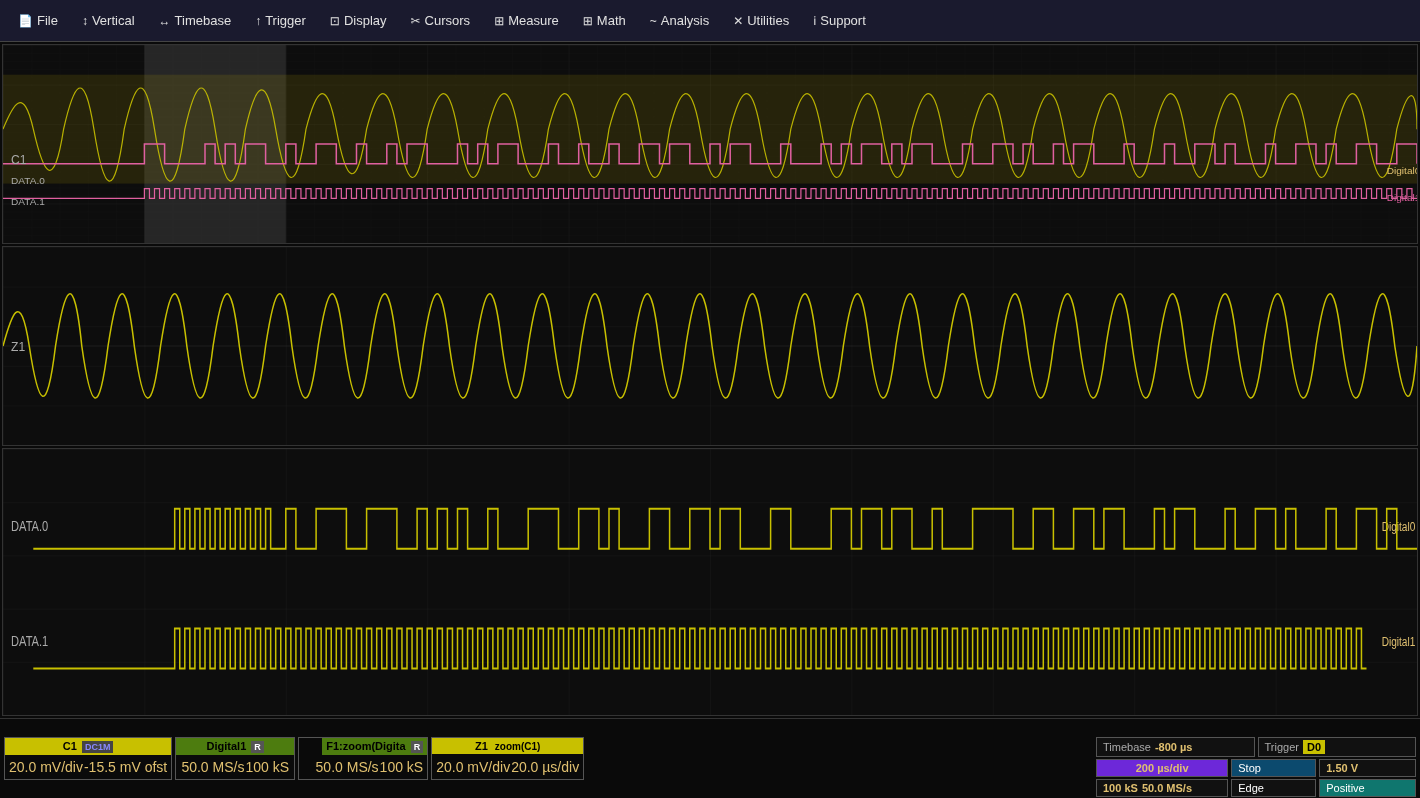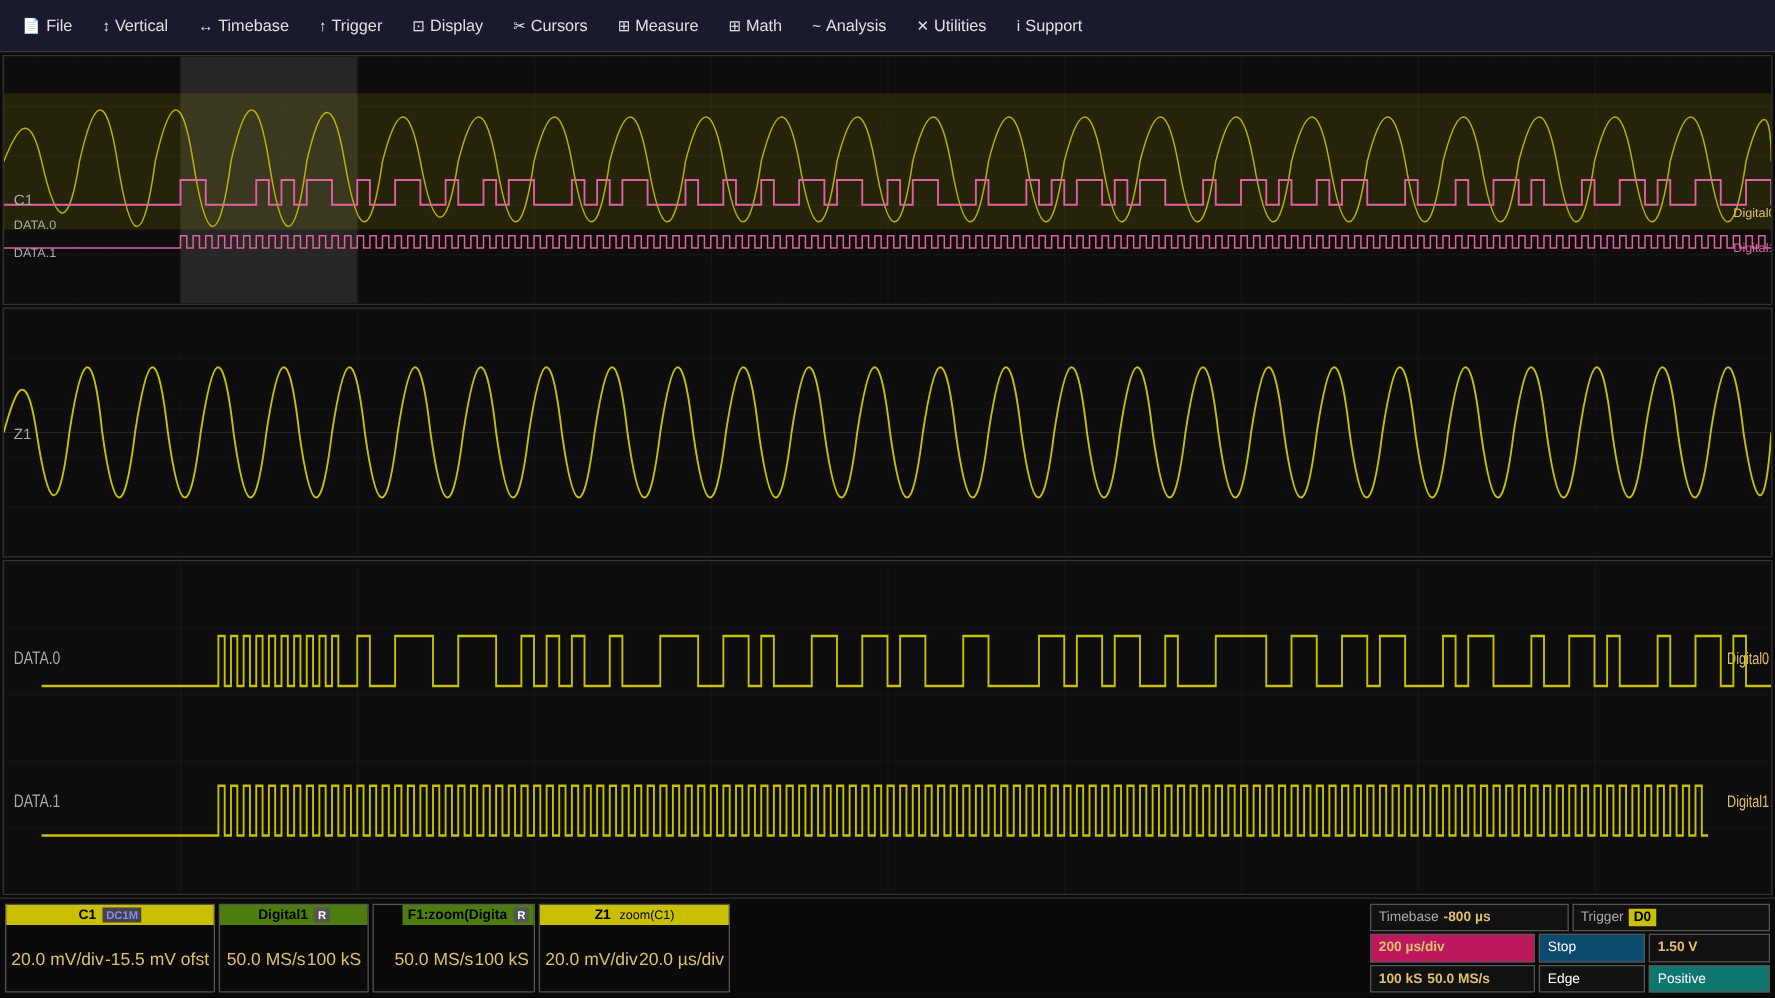--- a/index.html
+++ b/index.html
@@ -72,21 +72,21 @@
       overflow: hidden;
     }
 
     
     #status-bar {
       height: 80px;
       background: #0a0a0a;
       border-top: 1px solid #333;
       display: flex;
       align-items: stretch;
-      padding: 4px 4px;
+      padding: 18px 4px;
       gap: 3px;
     }
 
     .status-block {
       display: flex;
       flex-direction: column;
       border: 1px solid #555;
       min-width: 80px;
     }
 
@@ -381,41 +381,41 @@
     </div>
     <div class="status-block-body">
       <span>50.0 MS/s</span>
       <span>100 kS</span>
     </div>
   </div>
 
   <div class="status-block" style="min-width: 130px;">
     <div class="status-block-header z1-header" style="background:#c8c000; color:#000;">
       <span>Z1</span>
-      <span style="font-size:10px; font-weight:normal; margin-left:4px;">zoom(C1)</span>
+      <span style="font-size:10px; font-weight:bold; margin-left:4px;">zoom(C1)</span>
     </div>
     <div class="status-block-body">
       <span>20.0 mV/div</span>
       <span>20.0 µs/div</span>
     </div>
   </div>
 
   <div class="status-right">
     <div class="status-right-row">
       <div class="right-block" style="flex:1; background:#111;">
         <span class="right-block-label">Timebase</span>
         <span class="right-block-value">-800 µs</span>
       </div>
       <div class="right-block" style="flex:1; background:#111;">
         <span class="right-block-label">Trigger</span>
         <span style="background:#c8c000; color:#000; padding:1px 4px; font-size:11px; font-weight:bold;">D0</span>
       </div>
     </div>
     <div class="status-right-row">
-      <div class="right-block" style="flex:1; background:#be185d;">
+      <div class="right-block" style="flex:1; background:#6d28d9;justify-content:center;">
         <span class="right-block-value">200 µs/div</span>
       </div>
       <div class="right-block" style="flex:0.6; background:#0c4a6e;">
         <span class="right-block-value-white">Stop</span>
       </div>
       <div class="right-block" style="flex:0.7; background:#111;">
         <span class="right-block-value">1.50 V</span>
       </div>
     </div>
     <div class="status-right-row">

